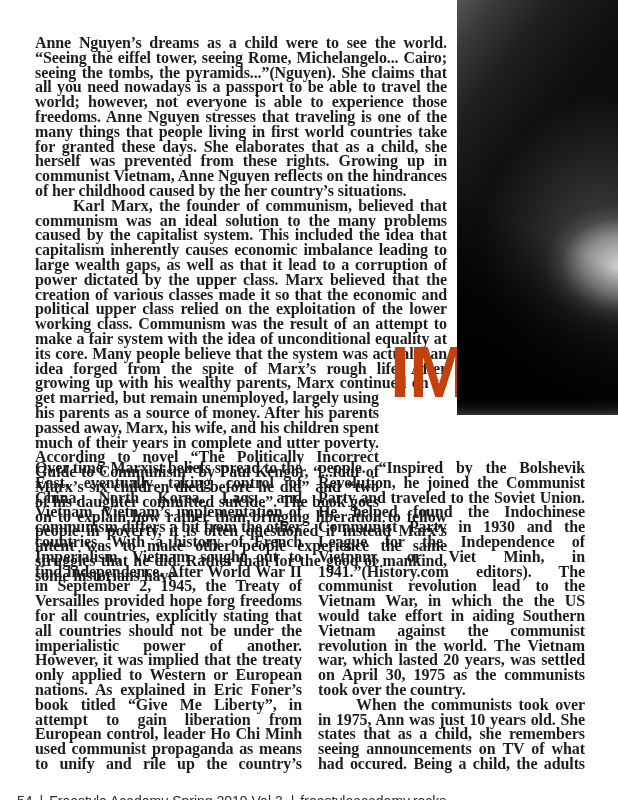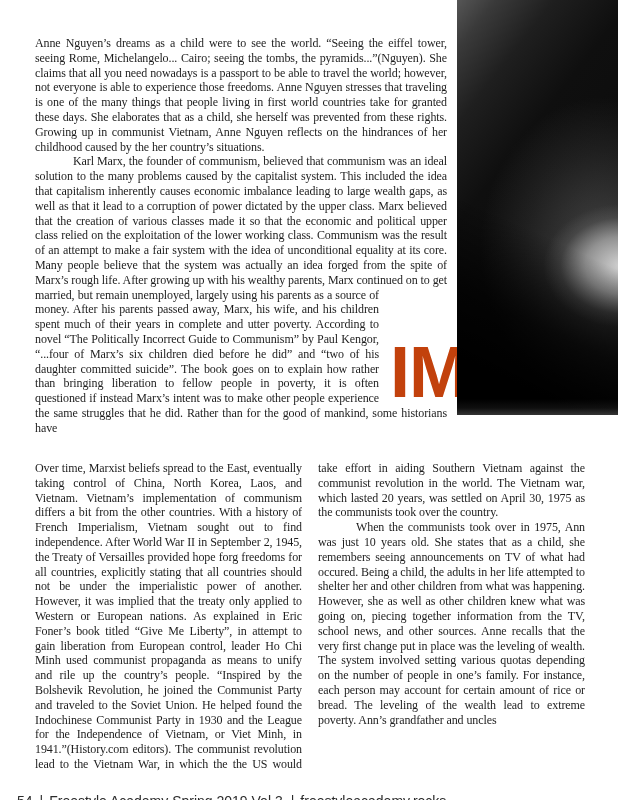--- a/index.html
+++ b/index.html
@@ -43,24 +43,25 @@
     font-weight: 700;
     font-size: 72px;
     line-height: 1;
     letter-spacing: -1px;
     color: #c2410c;
     white-space: nowrap;
   }
 
   
   .bodytext {
-    font-size: 12px;
+    font-size: 16px;
     line-height: 14.8px;
     letter-spacing: -0.1px;
     text-align: justify;
+    font-weight: bold;
   }
   .bodytext p { margin: 0; }
   .indent { text-indent: 38px; }
 
   .top-text {
     position: absolute;
     left: 35px;
     top: 36px;
     width: 412px;
     z-index: 1;

